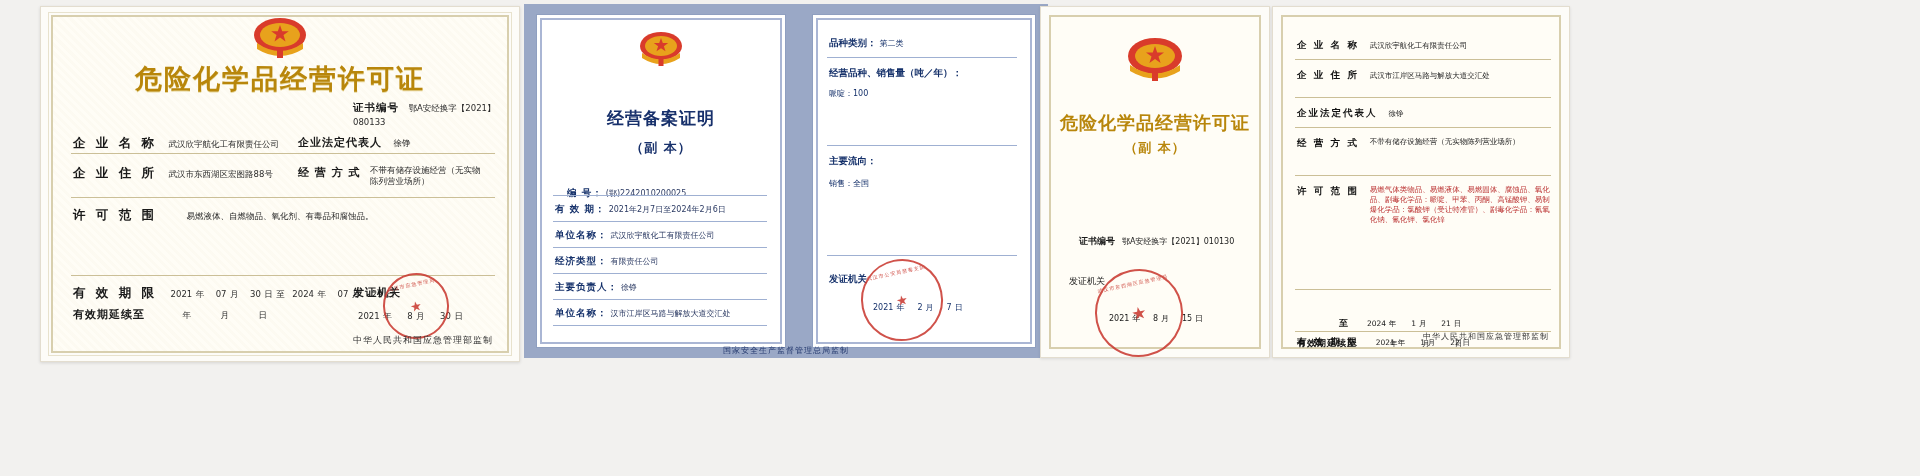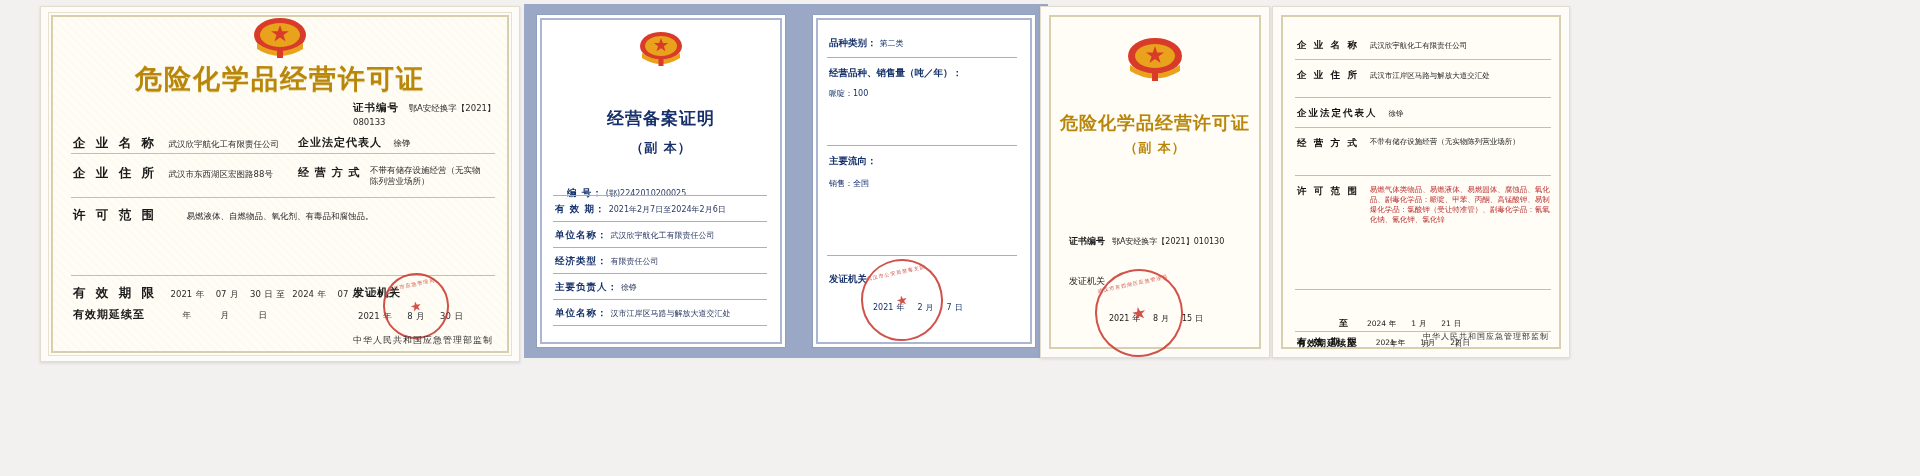--- a/index.html
+++ b/index.html
@@ -315,38 +315,39 @@
         <span class="v" style="margin-left:10px;">7</span>
         <span class="v">日</span>
       </div>
 
       <div class="seal" style="left:48px;top:244px;width:78px;height:78px;border-width:2px;">
         <span class="star">★</span>
         <span class="sealtxt" style="top:8px;">武汉市公安局禁毒支队</span>
       </div>
     </div>
 
+    <div class="bottom">国家安全生产监督管理总局监制</div>
   </div>
 
   <div class="cert" id="cert3">
     <div class="inner">
       <div class="emblem">
         <svg viewBox="0 0 62 50" width="62" height="50">
           <ellipse cx="31" cy="21" rx="27" ry="18" fill="#d93b2b"></ellipse>
           <ellipse cx="31" cy="21" rx="20" ry="12" fill="#e8a21c"></ellipse>
           <polygon points="31,11 33.2,17.4 40,17.4 34.5,21.4 36.6,28 31,24 25.4,28 27.5,21.4 22,17.4 28.8,17.4" fill="#d93b2b"></polygon>
           <path d="M6 30 Q31 47 56 30 L56 36 Q31 51 6 36 Z" fill="#e8a21c"></path>
           <rect x="28" y="36" width="6" height="10" fill="#d93b2b"></rect>
         </svg>
       </div>
 
       <div class="title">危险化学品经营许可证</div>
       <div class="sub">（副 本）</div>
 
-      <div class="f" style="left:18px;top:218px;">
+      <div class="f" style="left:28px;top:218px;">
         <b>证书编号</b>
         <span class="v" style="margin-left:4px;">鄂A安经换字【2021】010130</span>
       </div>
 
       <div class="f" style="left:18px;top:258px;">发证机关</div>
 
       <div class="f" style="left:58px;top:296px;">
         <span class="v">2021</span>
         <span class="v">年</span>
         <span class="v" style="margin-left:10px;">8</span>

